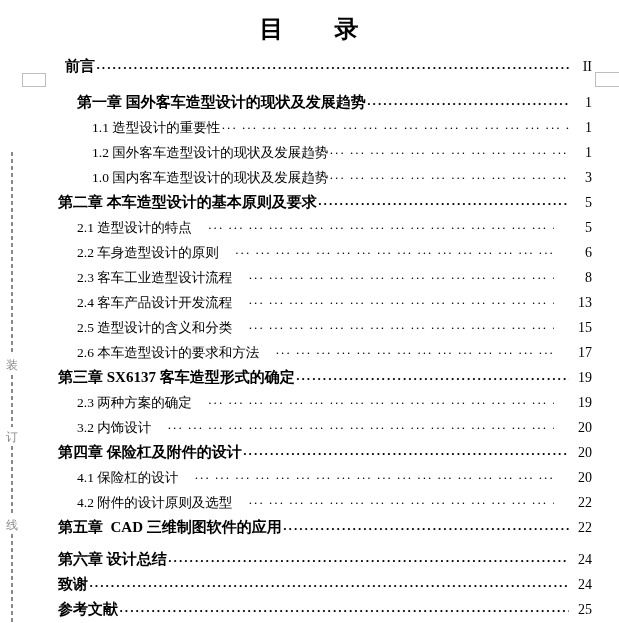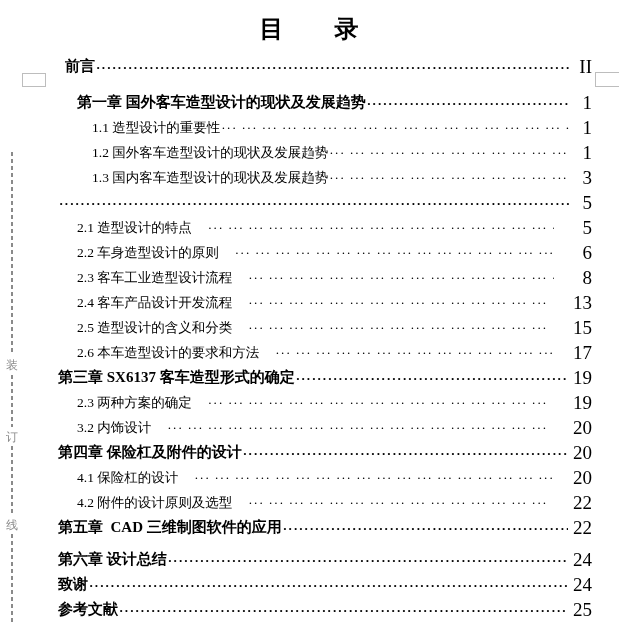--- a/index.html
+++ b/index.html
@@ -66,21 +66,21 @@
     font-size: 13px; font-weight: bold; letter-spacing: 1px;
   }
   
   .row.sub .leader::after, .row.sub-deep .leader::after {
     content: "··· ··· ··· ··· ··· ··· ··· ··· ··· ··· ··· ··· ··· ··· ··· ··· ··· ··· ··· ··· ··· ··· ··· ··· ··· ··· ··· ··· ··· ···";
     font-size: 13px; letter-spacing: 1px;
   }
 
   .pg {
     flex: none;
-    font-size: 19px;
+    font-size: 14px;
     padding-left: 4px;
     min-width: 18px;
     text-align: right;
   }
 
   
   .bind-seg {
     position: absolute;
     left: 11px; width: 2px;
     background: repeating-linear-gradient(to bottom, #8a8a8a 0 4px, transparent 4px 7px);
@@ -143,25 +143,26 @@
       <span class="t">1.1 造型设计的重要性</span>
       <span class="leader"></span>
       <span class="pg">1</span>
     </div>
     <div class="row sub-deep">
       <span class="t">1.2 国外客车造型设计的现状及发展趋势</span>
       <span class="leader"></span>
       <span class="pg">1</span>
     </div>
     <div class="row sub-deep">
-      <span class="t">1.3 国内客车造型设计的现状及发展趋势</span>
+      <span class="t">1.0 国内客车造型设计的现状及发展趋势</span>
       <span class="leader"></span>
       <span class="pg">3</span>
     </div>
     <div class="row ch">
+      <span class="t">第二章 本车造型设计的基本原则及要求</span>
       <span class="leader"></span>
       <span class="pg">5</span>
     </div>
     <div class="row sub">
       <span class="t">2.1 造型设计的特点</span>
       <span class="leader"></span>
       <span class="pg">5</span>
     </div>
     <div class="row sub">
       <span class="t">2.2 车身造型设计的原则</span>

